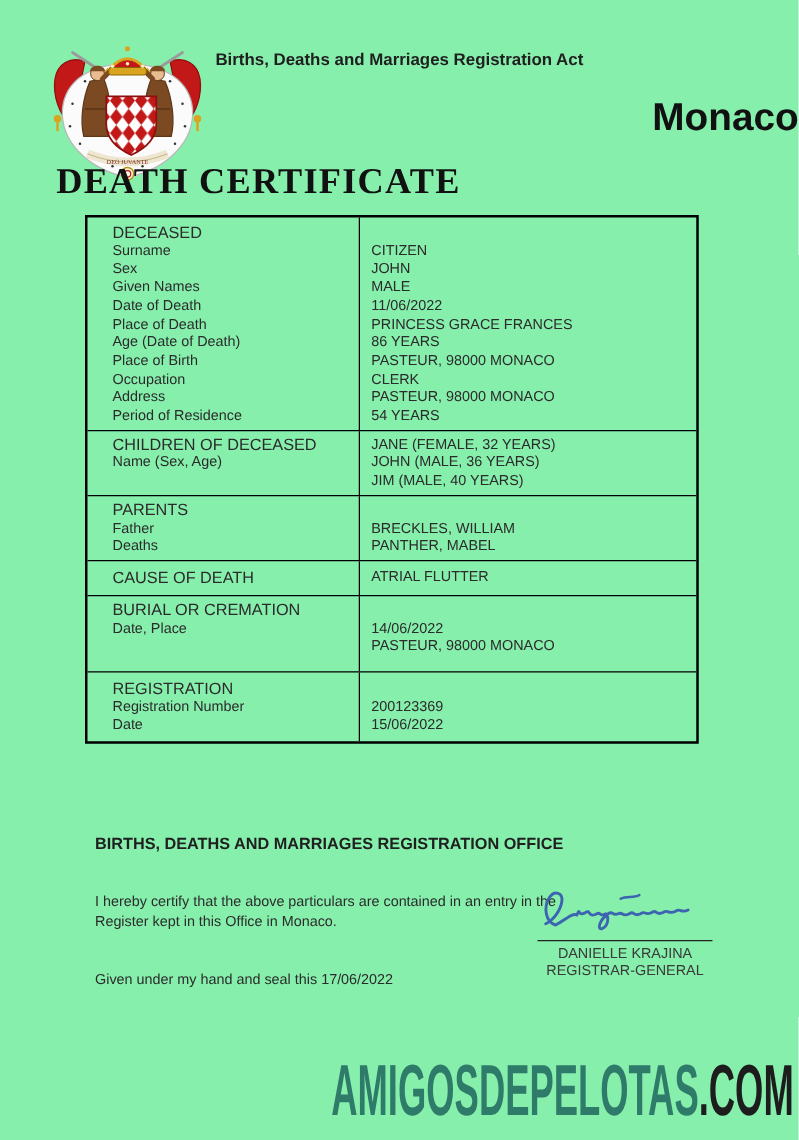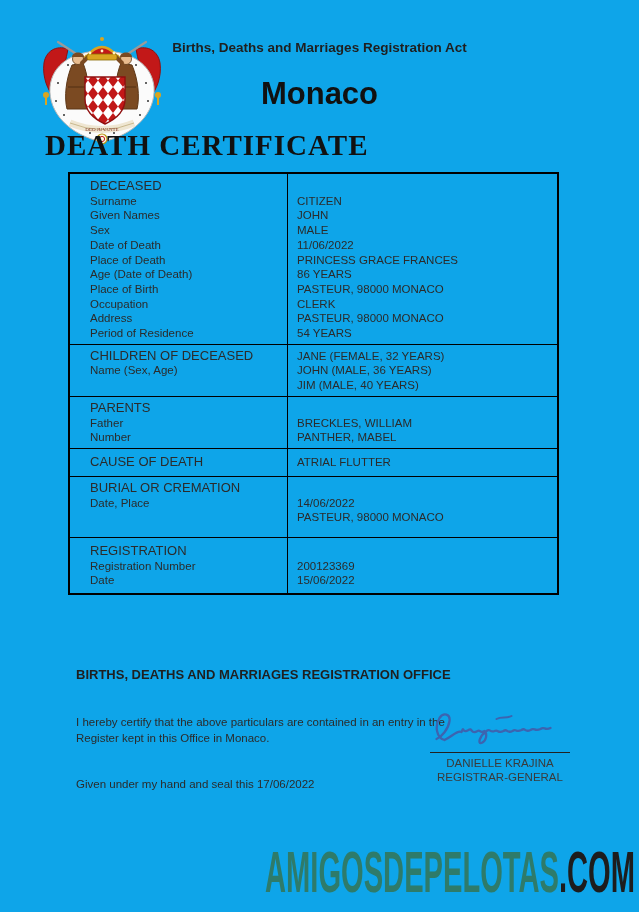--- a/index.html
+++ b/index.html
@@ -1,30 +1,30 @@
 <!DOCTYPE html>
 <html><head>
 <meta charset="utf-8">
 <style>
   * { margin:0; padding:0; box-sizing:border-box; }
   html,body { background:#ffffff; }
   .page {
     position:relative; width:639px; height:912px; margin:0 auto;
-    background:#0ea5e9; overflow:hidden;
+    background:#86efac; overflow:hidden;
     font-family:"Liberation Sans", sans-serif; color:#2b2b2b;
   }
   .abs { position:absolute; }
 
   
   .act-title {
     left:0; right:0; top:40px; text-align:center;
     font-size:13.5px; font-weight:bold; color:#1f1f1f;
   }
   .country-title {
-    left:0; right:0; top:76px; text-align:center;
+    left:0; right:0; top:76px; text-align:right;
     font-size:31px; font-weight:bold; color:#111;
   }
   .cert-title {
     left:0; right:0; top:129px; text-align:left;
     font-family:"Liberation Serif", serif;
     font-size:29px; font-weight:bold; letter-spacing:1px; color:#111;padding-left:45px;
   }
   .emblem { left:38px; top:35px; width:128px; height:112px; }
 
   
@@ -134,22 +134,22 @@
   <div class="abs act-title">Births, Deaths and Marriages Registration Act</div>
   <div class="abs country-title">Monaco</div>
   <div class="abs cert-title">DEATH CERTIFICATE</div>
 
   <div class="abs cert-table">
 
     <div class="sec s1">
       <div class="cl">
         <div class="h">DECEASED</div>
         <div>Surname</div>
+        <div>Sex</div>
         <div>Given Names</div>
-        <div>Sex</div>
         <div>Date of Death</div>
         <div>Place of Death</div>
         <div>Age (Date of Death)</div>
         <div>Place of Birth</div>
         <div>Occupation</div>
         <div>Address</div>
         <div>Period of Residence</div>
       </div>
       <div class="cr">
         <div>CITIZEN</div>
@@ -175,21 +175,21 @@
         <div>JANE (FEMALE, 32 YEARS)</div>
         <div>JOHN (MALE, 36 YEARS)</div>
         <div>JIM (MALE, 40 YEARS)</div>
       </div>
     </div>
 
     <div class="sec s4">
       <div class="cl">
         <div class="h">PARENTS</div>
         <div>Father</div>
-        <div>Number</div>
+        <div>Deaths</div>
       </div>
       <div class="cr">
         <div>BRECKLES, WILLIAM</div>
         <div>PANTHER, MABEL</div>
       </div>
     </div>
 
     <div class="sec s5">
       <div class="cl">
         <div class="h">CAUSE OF DEATH</div>

